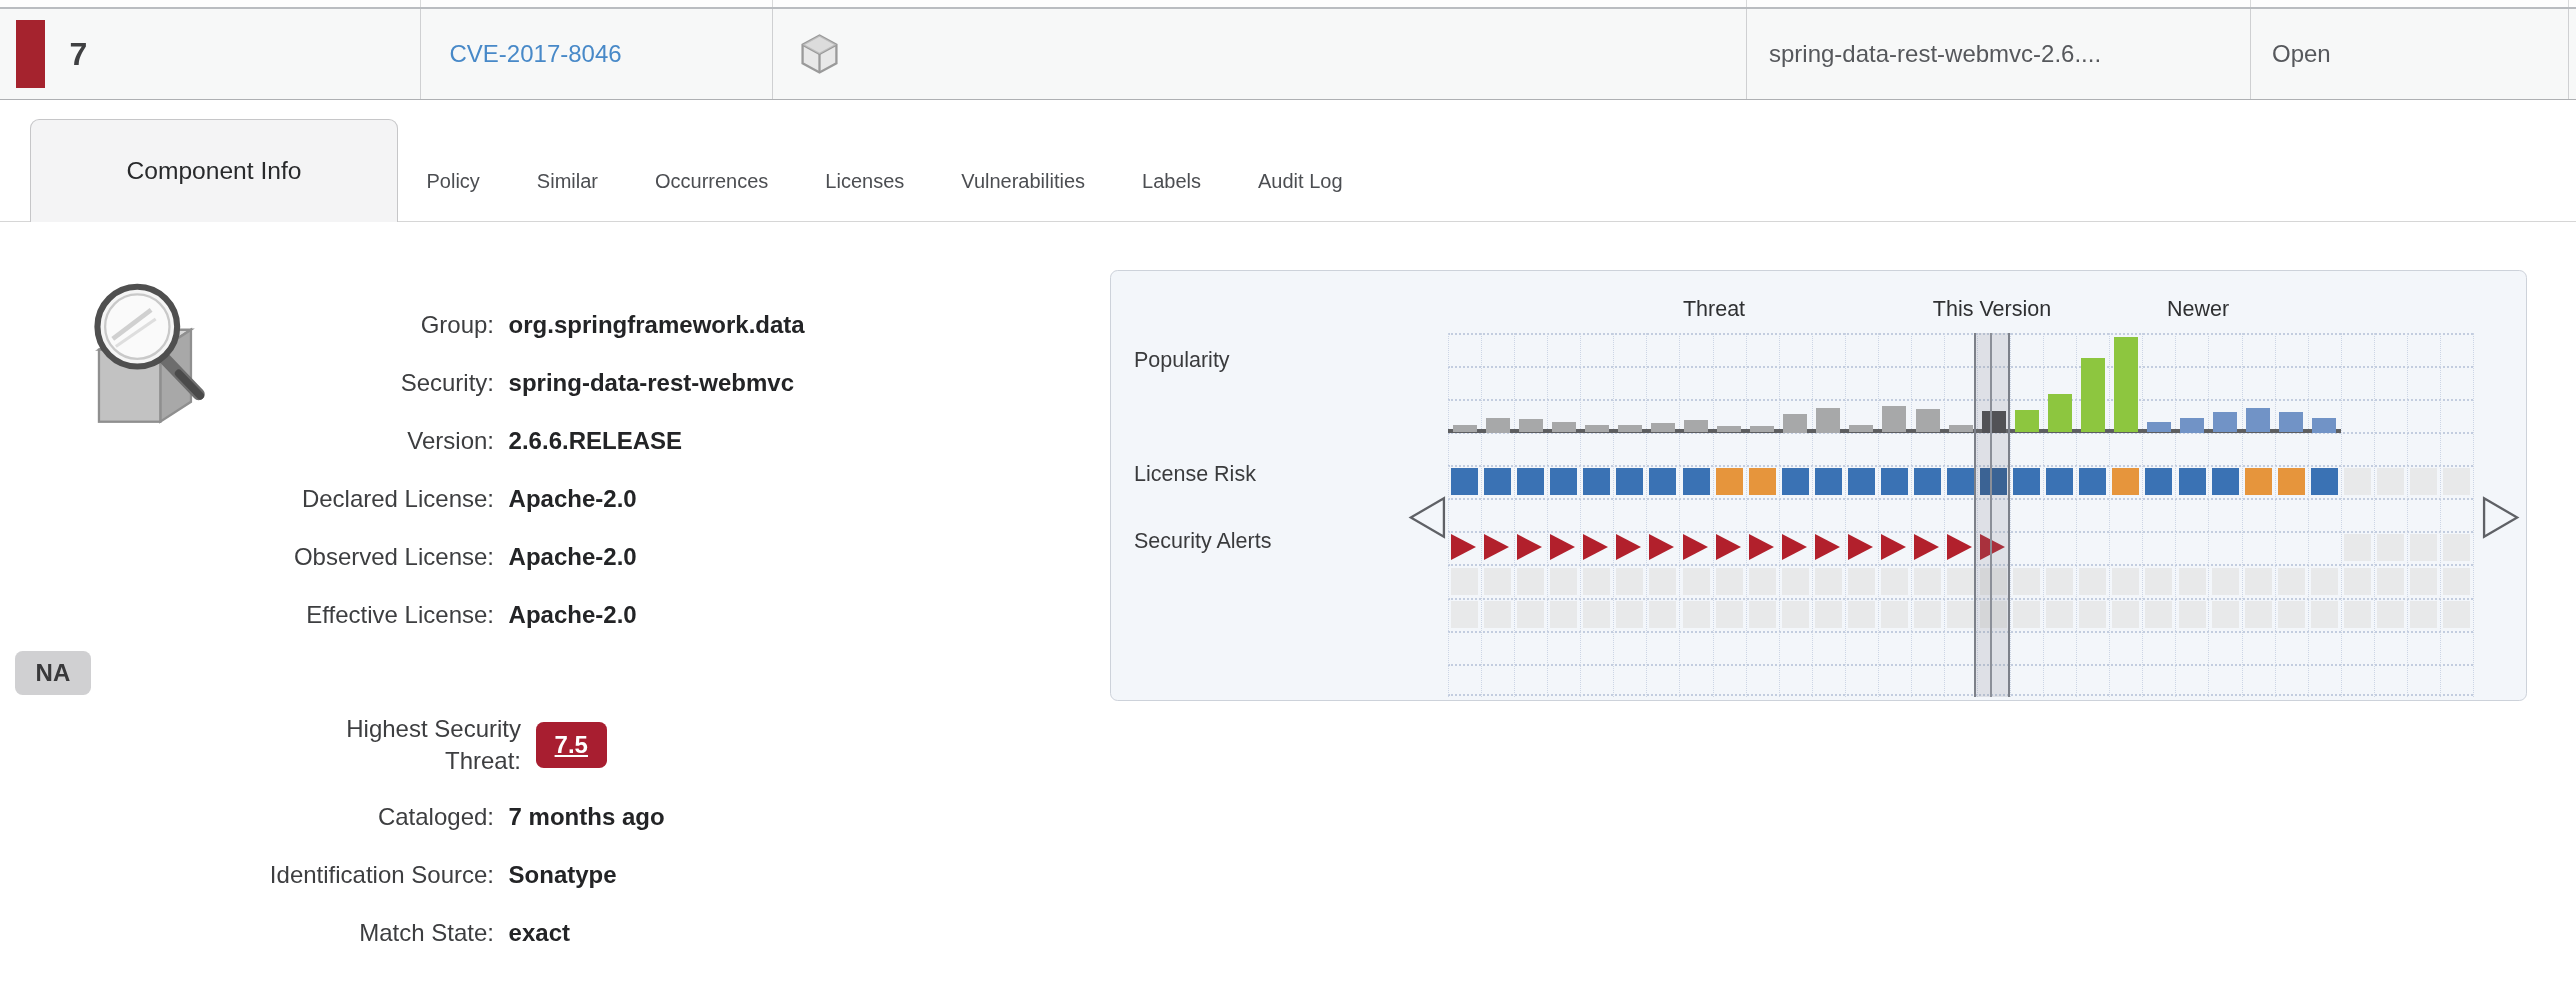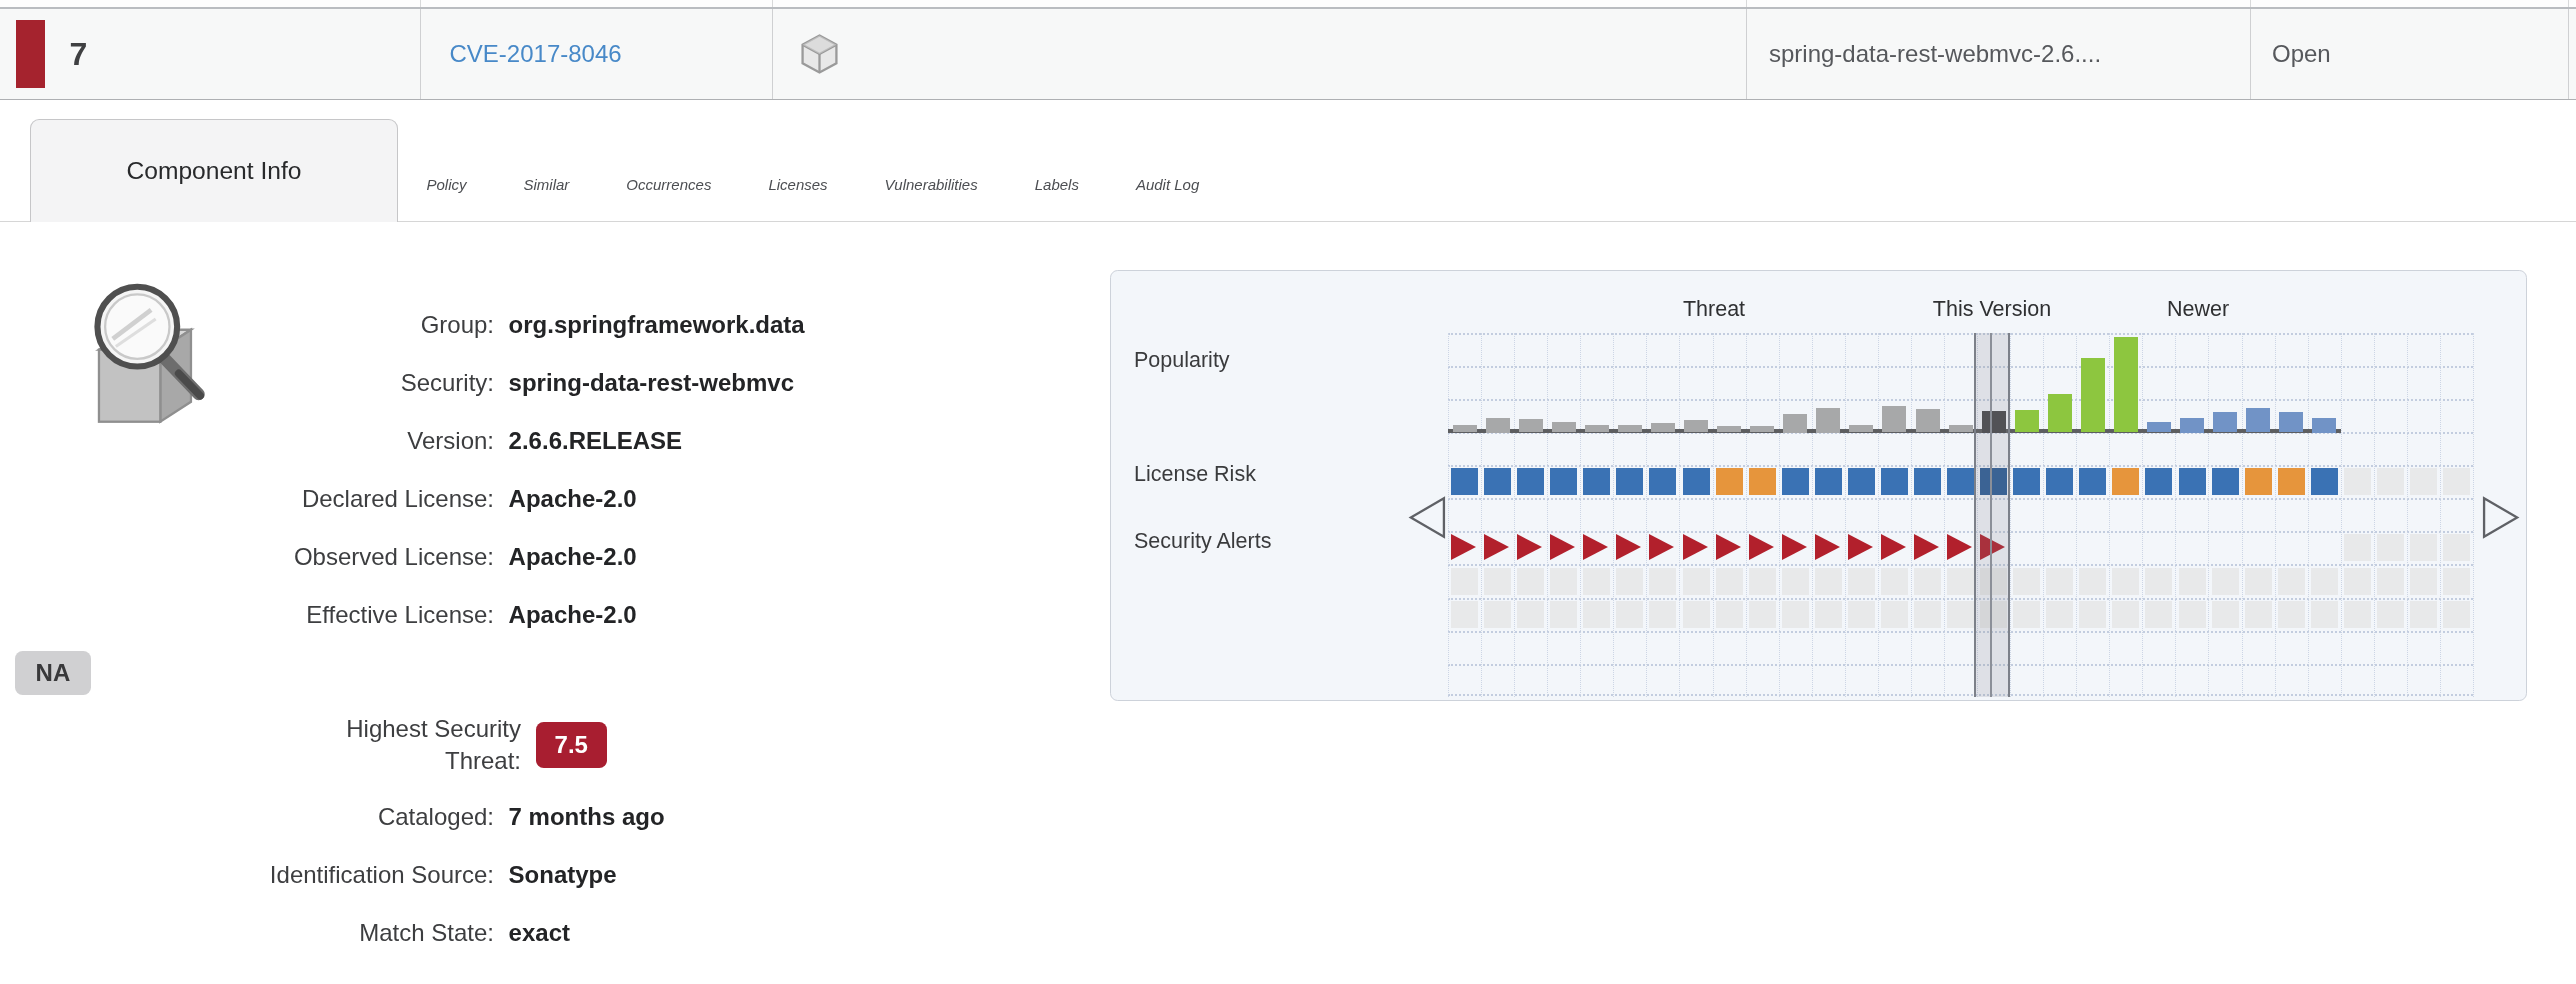--- a/index.html
+++ b/index.html
@@ -15,32 +15,32 @@
   .cve-link{color:#4889c8;font-size:24px;margin-left:28.5px;text-decoration:none;cursor:pointer;}
   .pkg-icon{margin-left:28px;flex:0 0 auto;}
   .coord-text{color:#56585c;font-size:24px;margin-left:12.3px;white-space:nowrap;}
   .file-text{color:#56585c;font-size:24px;margin-left:22px;white-space:nowrap;}
   .status-text{color:#56585c;font-size:24px;margin-left:21px;}
   
   .tabbar{height:121px;border-bottom:1.5px solid #d6d6d6;background:#fff;display:flex;}
   .tab-active{align-self:flex-end;margin-left:30px;margin-bottom:-1.5px;width:368px;height:104px;
     background:#f4f4f5;border:1.5px solid #c6c6c8;border-bottom:none;border-radius:9.2px 9.2px 0 0;
     display:flex;align-items:center;justify-content:center;font-size:24.6px;color:#28292b;box-sizing:border-box;cursor:pointer;}
-  .tab{align-self:flex-end;margin-bottom:28px;padding:0 28.5px;font-size:15px;color:#4c4e52;cursor:pointer;white-space:nowrap;font-style:italic;}
+  .tab{align-self:flex-end;margin-bottom:28px;padding:0 28.5px;font-size:20px;color:#4c4e52;cursor:pointer;white-space:nowrap;}
   
   .content{position:relative;height:763px;background:#fff;}
   .mag-icon{position:absolute;left:85px;top:51px;}
   .details{position:absolute;left:0;top:74px;width:1115px;}
   .drow{display:flex;align-items:center;min-height:58px;}
   .drow-tall{min-height:86px;padding-left:27px;}
   .dlabel{width:494px;text-align:right;font-size:24px;color:#3d3e40;white-space:pre-line;line-height:1.35;}
   .dvalue{margin-left:14.6px;font-size:24px;font-weight:bold;color:#232426;}
   .badge{display:inline-block;border-radius:7.7px;font-weight:bold;font-size:24px;}
   .badge-gray{background:#d0d0d2;color:#39393b;padding:7.7px 21px;}
-  .badge-red{background:#a81e30;color:#ffffff;padding:9.2px 19px;}
+  .badge-red{background:#a81e30;color:#ffffff;padding:9.2px 19px;text-decoration:underline;}
   
   .vpanel{position:absolute;left:1110px;top:48px;width:1417px;height:431px;background:#f3f6fa;
     border:1.5px solid #cdd2da;border-radius:7.7px;box-sizing:border-box;}
   .vlabel{position:absolute;left:23px;font-size:21.5px;color:#3a3b3d;white-space:nowrap;}
   .vlabel-pop{top:77px}.vlabel-lic{top:191px}.vlabel-sec{top:258px}
   .vtop-label{position:absolute;top:26px;font-size:21.5px;color:#2f3032;transform:translateX(-50%);white-space:nowrap;}
   .vgrid{position:absolute;left:337px;top:62px;width:1025px;height:364px;}
   .hline{position:absolute;left:0;width:1025px;height:0;border-top:2.3px dotted #c3cddf;}
   .vline{position:absolute;top:0;height:364px;width:0;border-left:1.5px dotted #ccd5e5;}
   .vbaseline{position:absolute;left:0;top:96px;width:893px;height:3.8px;background:#5d5e60;}

